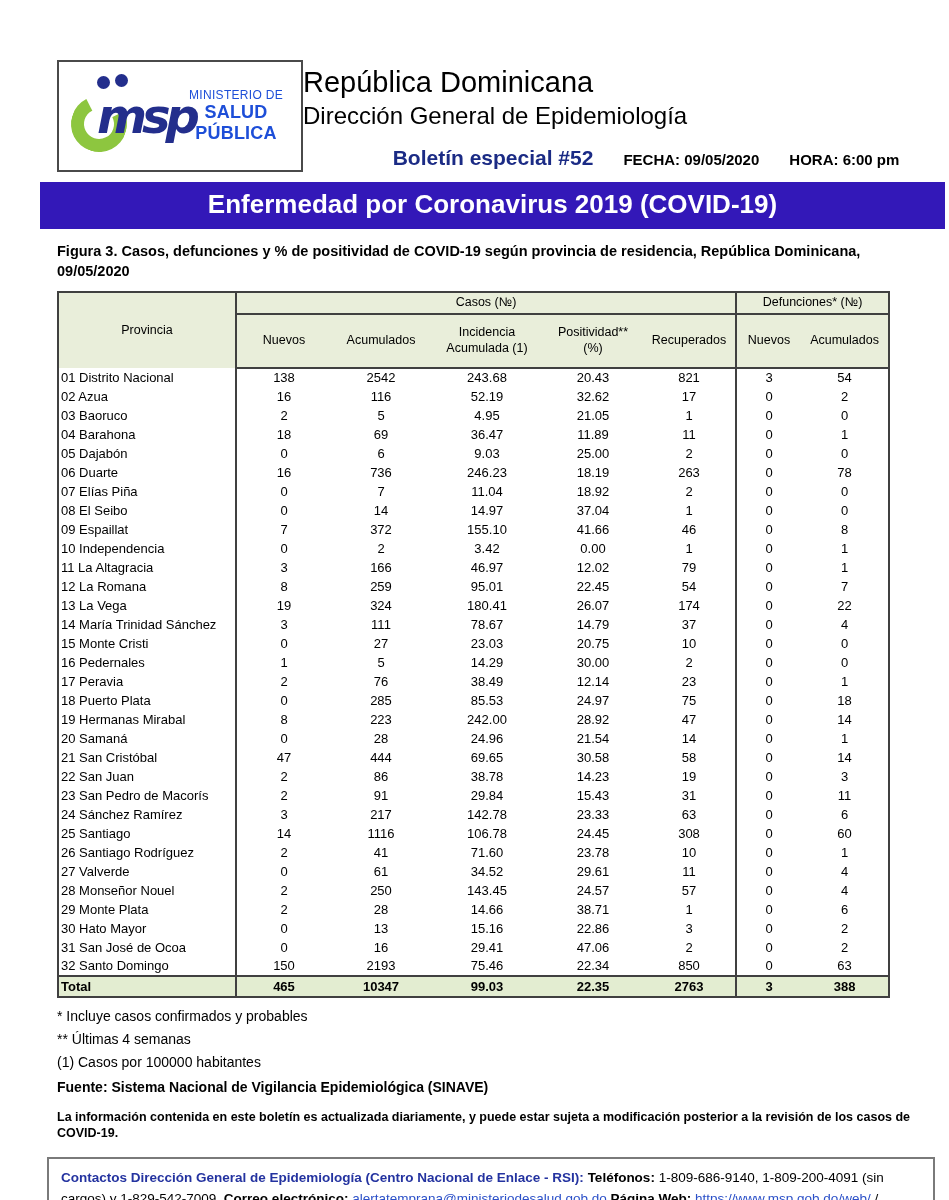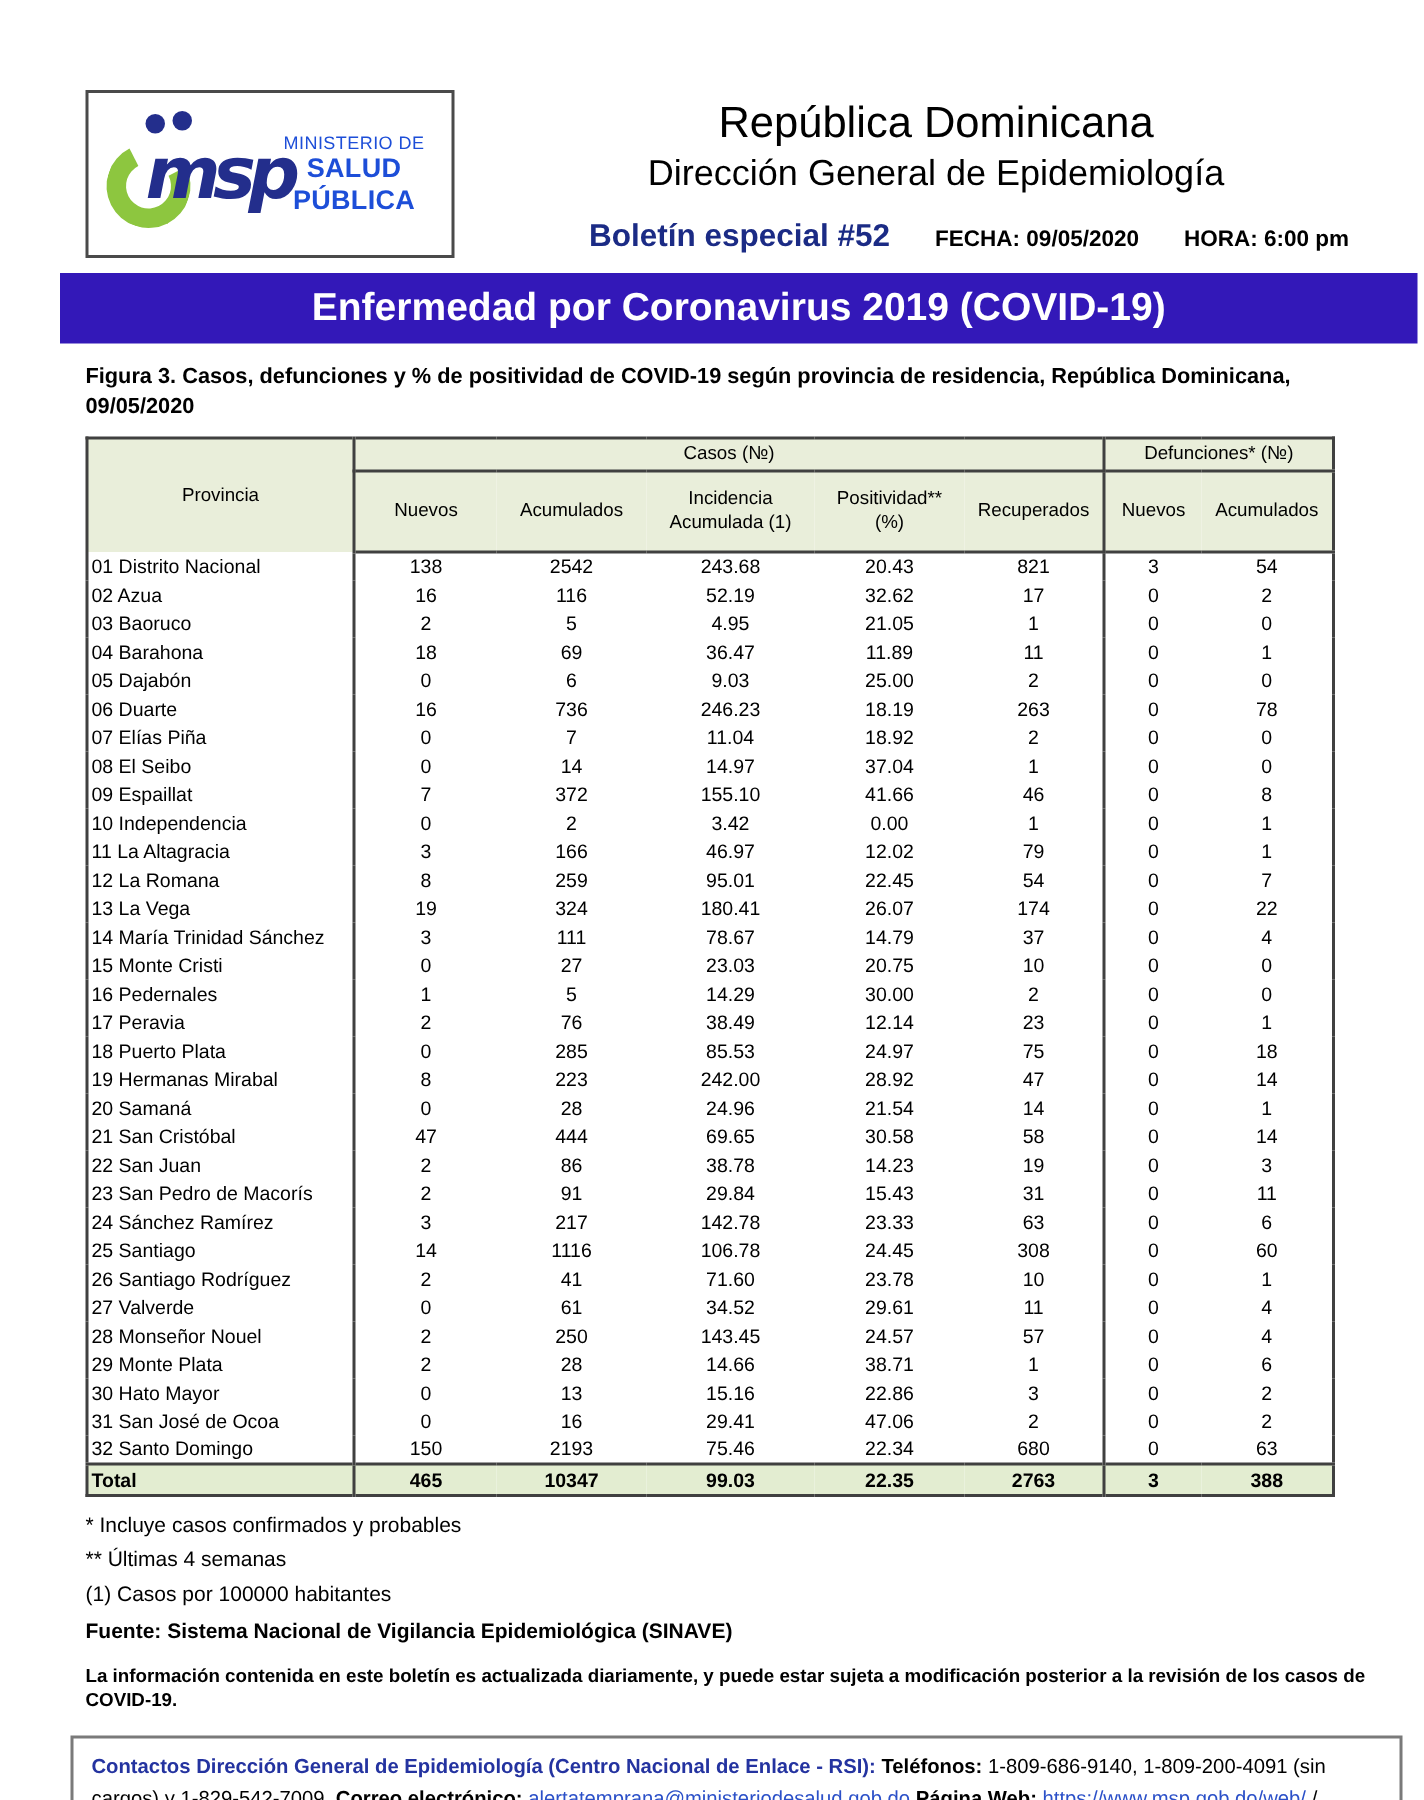--- a/index.html
+++ b/index.html
@@ -11,21 +11,21 @@
   .logo-box { width:246px; height:112px; border:2px solid #4a4a4a; background:#fff; display:flex; align-items:center; flex-shrink:0; }
   .logo-art { position:relative; width:112px; height:96px; margin-left:6px; flex-shrink:0; }
   .logo-arc { position:absolute; left:6px; top:28px; width:56px; height:56px; border:13px solid #8dc63f; border-radius:50%; border-top-color:transparent; transform:rotate(18deg); }
   .logo-msp { position:absolute; left:32px; top:20px; font-size:48px; font-weight:bold; font-style:italic; color:#232e8c; letter-spacing:-5px; font-family:"DejaVu Sans", sans-serif; }
   .logo-dot { position:absolute; width:13px; height:13px; border-radius:50%; background:#232e8c; }
   .d1 { left:32px; top:8px; } .d2 { left:50px; top:6px; }
   .logo-text { color:#1d4ed8; text-align:center; flex:1; padding-right:6px; }
   .lt1 { font-size:12px; letter-spacing:0.3px; }
   .lt2 { font-size:18px; font-weight:bold; letter-spacing:0.2px; }
 
-  .header-center { flex:1; text-align:center; padding-top:6px; }
+  .header-center { flex:1; text-align:left; padding-top:6px; }
   .doc-title { font-size:29px; line-height:1.15; }
   .doc-subtitle { font-size:24px; margin-top:3px; }
   .bulletin-row { display:flex; justify-content:center; align-items:baseline; gap:30px; margin-top:16px;padding-left:44px; }
   .bulletin { color:#1b2b85; font-weight:bold; font-size:21px; }
   .meta { font-weight:bold; font-size:15px; }
 
   .banner { margin:10px 4px 0 40px; width:905px; background:#3318b8; color:#fff; text-align:center; font-size:26px; font-weight:bold; padding:7px 0 9px; }
 
   .caption { margin:13px 40px 10px 57px; width:848px; font-weight:bold; font-size:14.5px; line-height:1.35; }
 
@@ -426,21 +426,21 @@
           <td class="value-cell">2</td>
           <td class="value-cell col-sep">0</td>
           <td class="value-cell">2</td>
         </tr>
         <tr>
           <td class="province-cell">32 Santo Domingo</td>
           <td class="value-cell col-sep">150</td>
           <td class="value-cell">2193</td>
           <td class="value-cell">75.46</td>
           <td class="value-cell">22.34</td>
-          <td class="value-cell">680</td>
+          <td class="value-cell">850</td>
           <td class="value-cell col-sep">0</td>
           <td class="value-cell">63</td>
         </tr>
         <tr class="total-row">
           <td class="province-cell">Total</td>
           <td class="value-cell col-sep">465</td>
           <td class="value-cell">10347</td>
           <td class="value-cell">99.03</td>
           <td class="value-cell">22.35</td>
           <td class="value-cell">2763</td>

